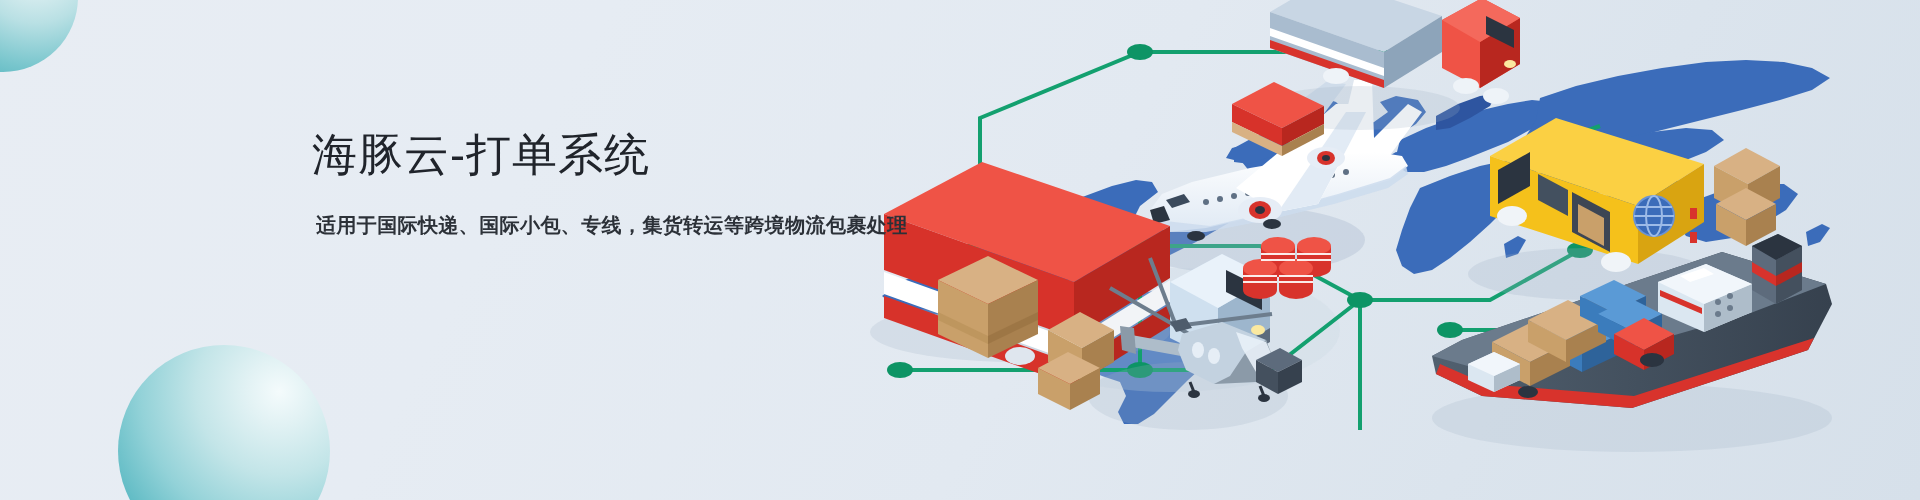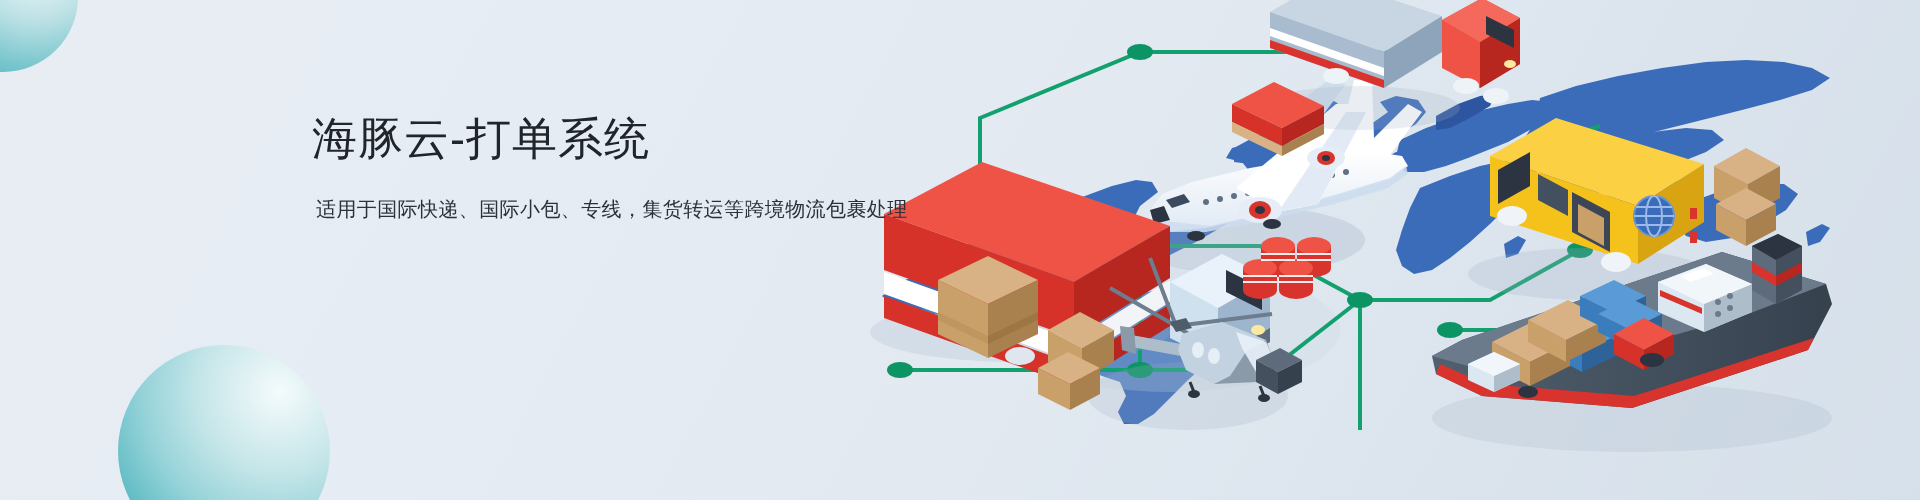--- a/index.html
+++ b/index.html
@@ -17,27 +17,27 @@
     left:-72px;top:-78px;width:150px;height:150px;
     background:radial-gradient(circle at 72% 26%,
         #f2fafb 0%,#dff0f2 16%,#b9e0e4 40%,#79c6cd 68%,#3aa8b4 100%);
   }
   #bubble-bl{
     left:118px;top:345px;width:212px;height:212px;
     background:radial-gradient(circle at 76% 22%,
         #f4fbfc 0%,#e2f2f4 14%,#c3e5e8 36%,#93d2d8 60%,#54b6c0 85%,#33a5b2 100%);
   }
   
-  #text-block{position:absolute;left:312px;top:112px;z-index:5;}
+  #text-block{position:absolute;left:312px;top:128px;z-index:5;}
   #hero-title{
     margin:0;font-size:45px;line-height:1.18;font-weight:400;
     color:#20242b;letter-spacing:1px;white-space:nowrap;
   }
   #hero-subtitle{
-    margin:30px 0 0 4px;font-size:20px;line-height:1.4;font-weight:400;
+    margin:30px 0 0 4px;font-size:20px;line-height:1.4;font-weight:700;
     color:#2c3138;letter-spacing:.4px;white-space:nowrap;
   }
   
   #illustration{
     position:absolute;right:-10px;top:0;width:1090px;height:500px;z-index:2;
   }
   #illustration svg{display:block;width:100%;height:100%;}
 </style>
 </head>
 <body>

